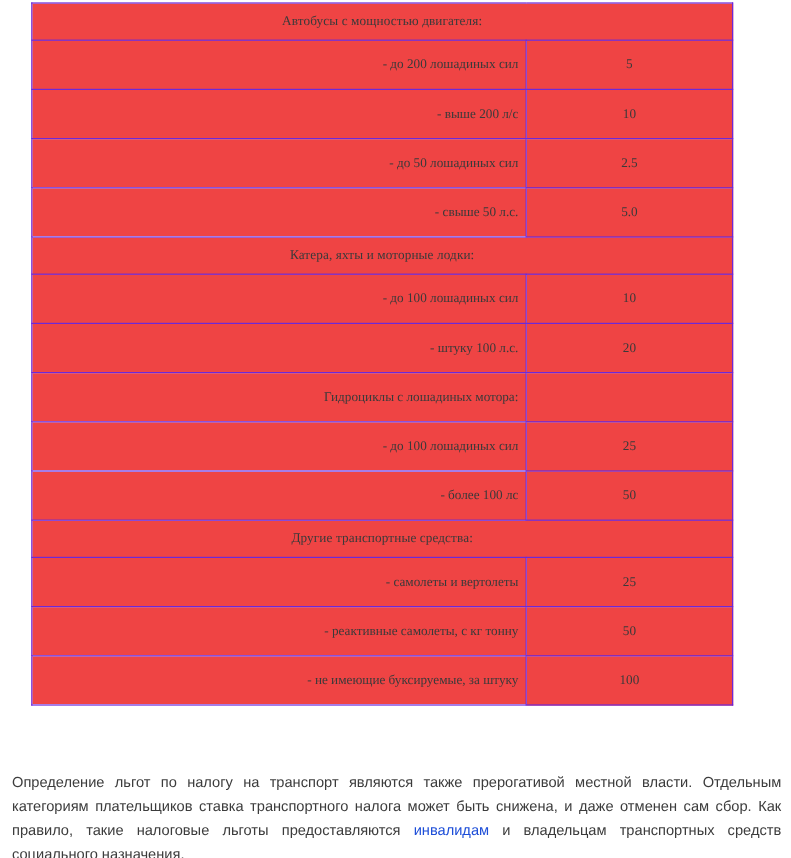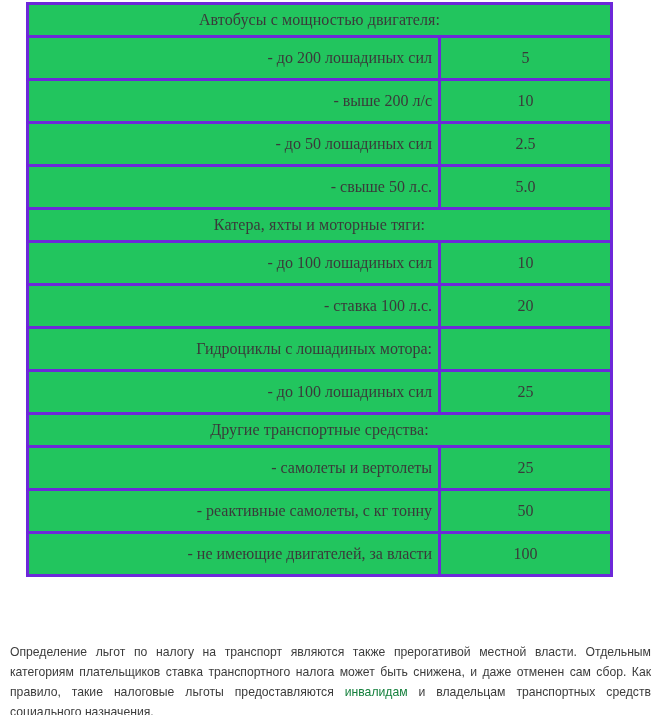--- a/index.html
+++ b/index.html
@@ -26,27 +26,27 @@
   table.tax-table {
     width: 584px;
     border-collapse: collapse;
     table-layout: fixed;
     border: 1px solid #9a9a9a;
   }
   table.tax-table col.c-label { width: 412px; }
   table.tax-table col.c-value { width: 172px; }
 
   table.tax-table td {
-    border: 3px solid #6d28d9;
+    border: 1px solid #6d28d9;
     font-family: "Liberation Serif", "DejaVu Serif", serif;
-    font-size: 16px;
+    font-size: 11px;
     color: #3a3a3a;
     padding: 0 6px;
     vertical-align: middle;
-    background: #22c55e;
+    background: #ef4444;
   }
 
   
   tr.section-row td.section-cell {
     text-align: center;
     height: 30px;
     line-height: 30px;
     padding: 0 4px;
     letter-spacing: 0.1px;
   }
@@ -74,21 +74,21 @@
     top: 630px;
     width: 641px;
     font-family: "Liberation Sans", "DejaVu Sans", sans-serif;
     font-size: 12.2px;
     line-height: 20px;
     color: #3c3c3c;
     text-align: justify;
     text-justify: inter-word;
   }
   #notes a.inline-link {
-    color: #15803d;
+    color: #1d4ed8;
     text-decoration: none;
   }
 </style>
 </head>
 <body>
 
 <div id="tax-table-wrap">
   <table class="tax-table">
     <colgroup>
       <col class="c-label">
@@ -109,50 +109,54 @@
         </tr>
         <tr class="data-row">
           <td class="label-cell">- до 50 лошадиных сил</td>
           <td class="value-cell">2.5</td>
         </tr>
         <tr class="data-row">
           <td class="label-cell">- свыше 50 л.с.</td>
           <td class="value-cell">5.0</td>
         </tr>
         <tr class="section-row">
-          <td class="section-cell" colspan="2">Катера, яхты и моторные тяги:</td>
+          <td class="section-cell" colspan="2">Катера, яхты и моторные лодки:</td>
         </tr>
         <tr class="data-row">
           <td class="label-cell">- до 100 лошадиных сил</td>
           <td class="value-cell">10</td>
         </tr>
         <tr class="data-row">
-          <td class="label-cell">- ставка 100 л.с.</td>
+          <td class="label-cell">- штуку 100 л.с.</td>
           <td class="value-cell">20</td>
         </tr>
         <tr class="data-row">
           <td class="label-cell">Гидроциклы с лошадиных мотора:</td>
           <td class="value-cell empty"></td>
         </tr>
         <tr class="data-row">
           <td class="label-cell">- до 100 лошадиных сил</td>
           <td class="value-cell">25</td>
+        </tr>
+        <tr class="data-row">
+          <td class="label-cell">- более 100 лс</td>
+          <td class="value-cell">50</td>
         </tr>
         <tr class="section-row">
           <td class="section-cell" colspan="2">Другие транспортные средства:</td>
         </tr>
         <tr class="data-row">
           <td class="label-cell">- самолеты и вертолеты</td>
           <td class="value-cell">25</td>
         </tr>
         <tr class="data-row">
           <td class="label-cell">- реактивные самолеты, с кг тонну</td>
           <td class="value-cell">50</td>
         </tr>
         <tr class="data-row">
-          <td class="label-cell">- не имеющие двигателей, за власти</td>
+          <td class="label-cell">- не имеющие буксируемые, за штуку</td>
           <td class="value-cell">100</td>
         </tr>
       </tbody>
   </table>
 </div>
 
 <p id="notes"><span>Определение льгот по налогу на транспорт являются также прерогативой местной власти. Отдельным категориям плательщиков ставка транспортного налога может быть снижена, и даже отменен сам сбор. Как правило, такие налоговые льготы предоставляются </span><a class="inline-link" href="#">инвалидам</a><span> и владельцам транспортных средств социального назначения.</span></p>
 
 </body></html>

